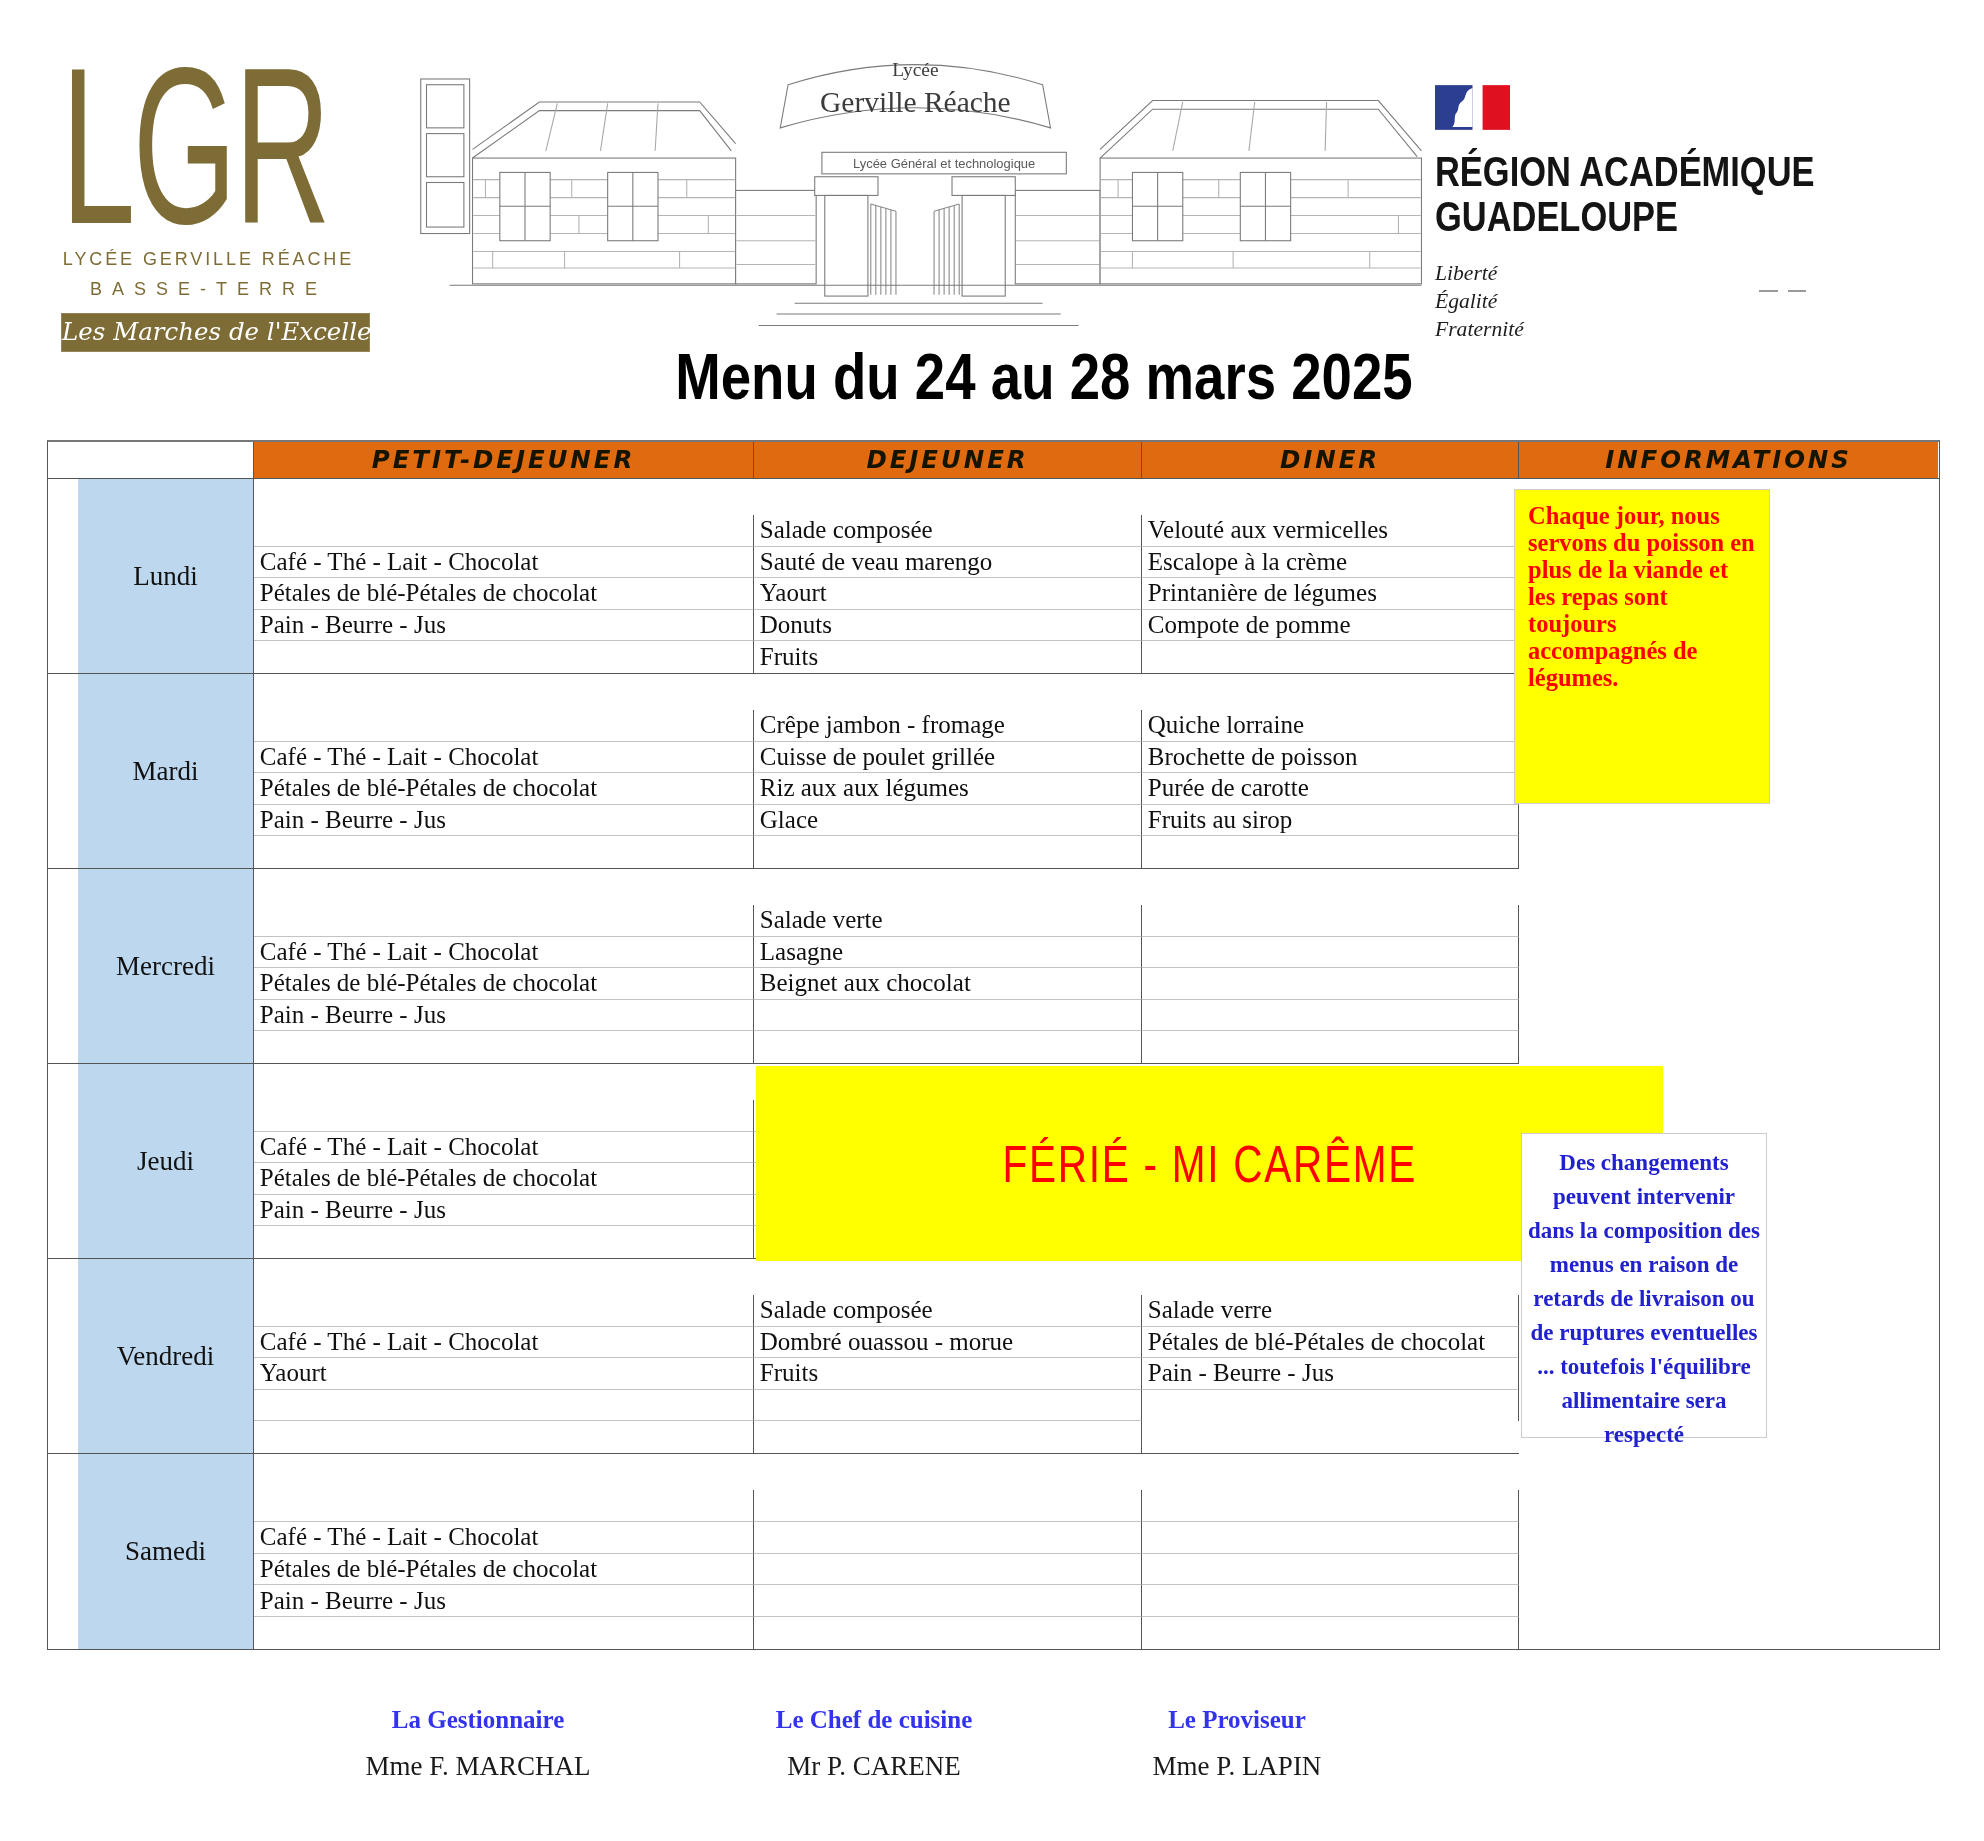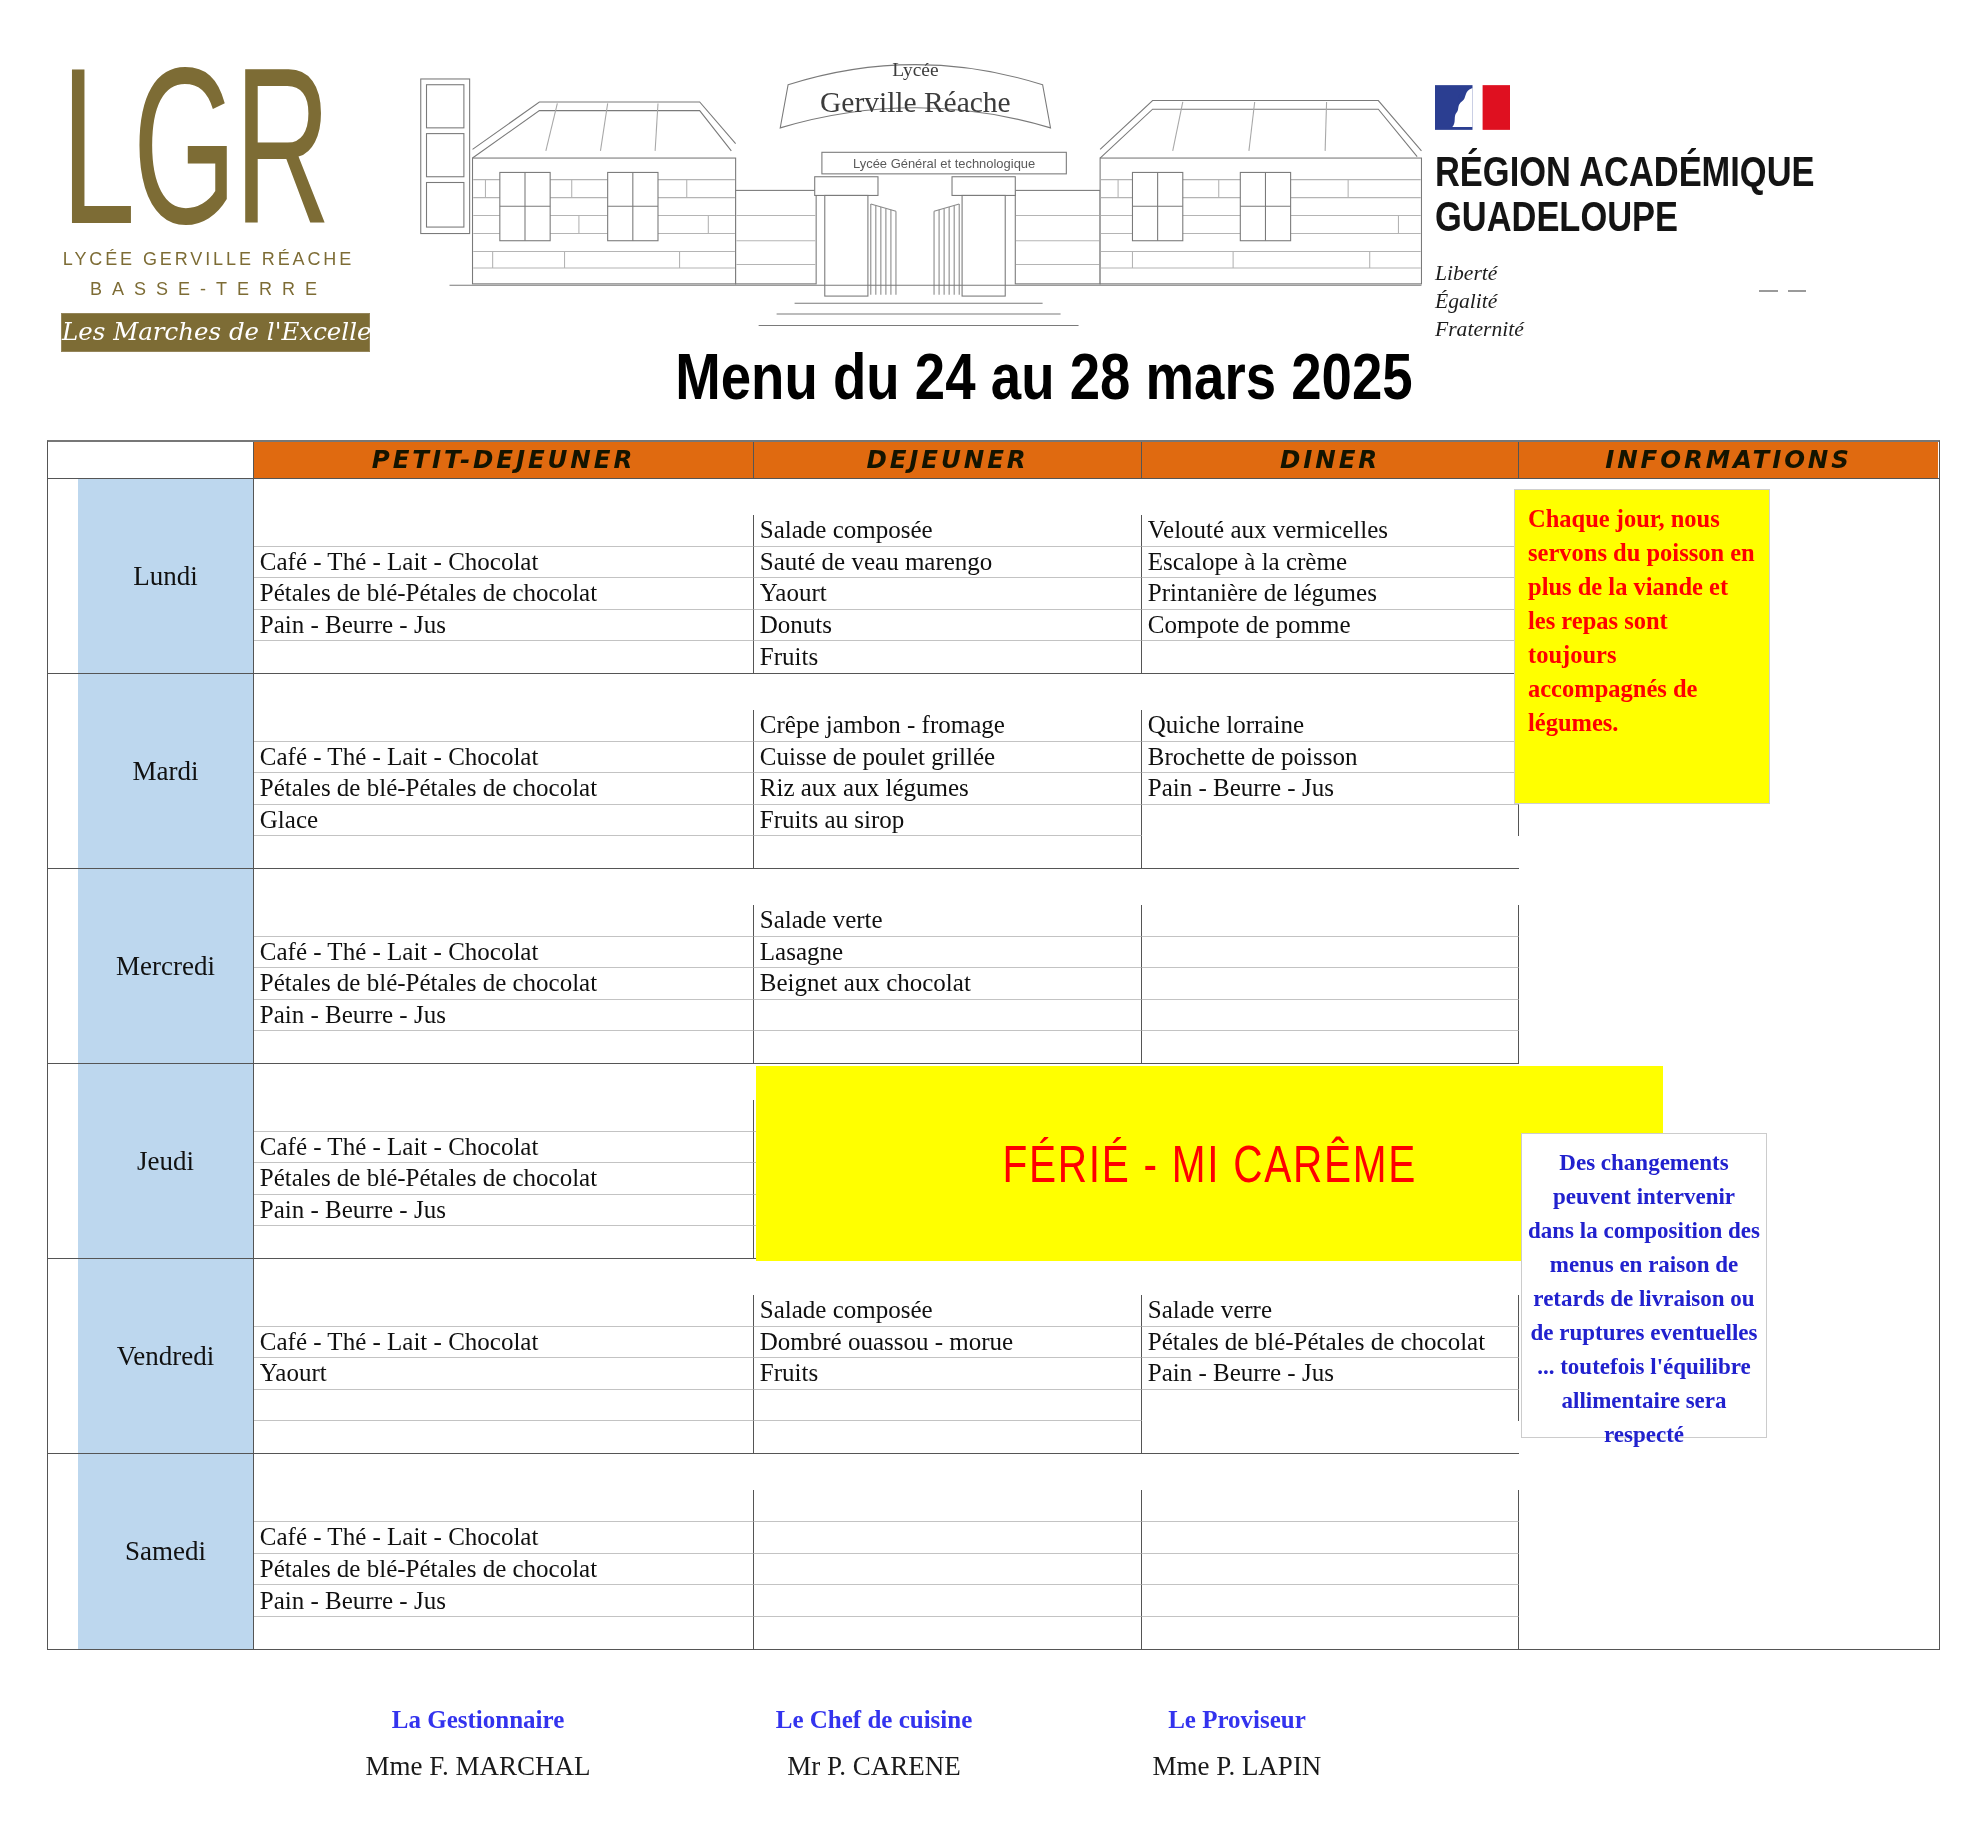--- a/index.html
+++ b/index.html
@@ -57,21 +57,21 @@
   .menu-grid { display:grid; width:1265px; grid-template-columns:500px 388px 377px;
                grid-template-rows:repeat(5,1fr);margin-top:36px; }
   .cell { border-right:1.4px solid #555; border-bottom:0.7px solid #c3c3c3;
           display:flex; align-items:center; padding-left:5.8px;
           font-size:25px; color:#101010; white-space:nowrap; overflow:hidden; }
   .cell.lastrow { border-bottom:none; }
   .info-col { position:relative; width:419px; background:#fff; }
 
   .note-yellow { position:absolute; left:1466px; top:47px; width:256px; height:315px;
                  background:#FFFF00; border:0.7px solid #cfcfcf; padding:11.5px 11.5px 0 13px;
-                 font-weight:bold; font-size:24.5px; line-height:34px; color:#FF0000; }
+                 font-weight:bold; font-size:24.5px; line-height:27px; color:#FF0000; }
   .note-white { position:absolute; left:1473px; top:691px; width:246px; height:305px;
                 background:#ffffff; border:1.4px solid #cccccc; padding:11.5px 5.8px 0 5.8px;
                 font-weight:bold; font-size:23px; line-height:34px; color:#2121CE; text-align:center; }
 
   .ferie { position:absolute; left:708px; top:624px; width:907px; height:195px;
            background:#FFFF00; display:flex; align-items:center; justify-content:center; }
   .ferie-text { color:#FF0000; font-family:"Liberation Sans", sans-serif; font-size:52px;
                 letter-spacing:2.2px; transform:scaleX(0.78); white-space:nowrap; }
 
   
@@ -239,20 +239,21 @@
             <div class="day-cell">Mardi</div>
             <div class="menu-grid">
               <div class="cell col0"></div>
               <div class="cell col1">Crêpe jambon - fromage</div>
               <div class="cell col2">Quiche lorraine</div>
               <div class="cell col0">Café - Thé - Lait - Chocolat</div>
               <div class="cell col1">Cuisse de poulet grillée</div>
               <div class="cell col2">Brochette de poisson</div>
               <div class="cell col0">Pétales de blé-Pétales de chocolat</div>
               <div class="cell col1">Riz aux aux légumes</div>
+              <div class="cell col2">Purée de carotte</div>
               <div class="cell col0">Pain - Beurre - Jus</div>
               <div class="cell col1">Glace</div>
               <div class="cell col2">Fruits au sirop</div>
               <div class="cell col0 lastrow"></div>
               <div class="cell col1 lastrow"></div>
               <div class="cell col2 lastrow"></div>
             </div>
           </div>
           <div class="block">
             <div class="day-cell">Mercredi</div>

